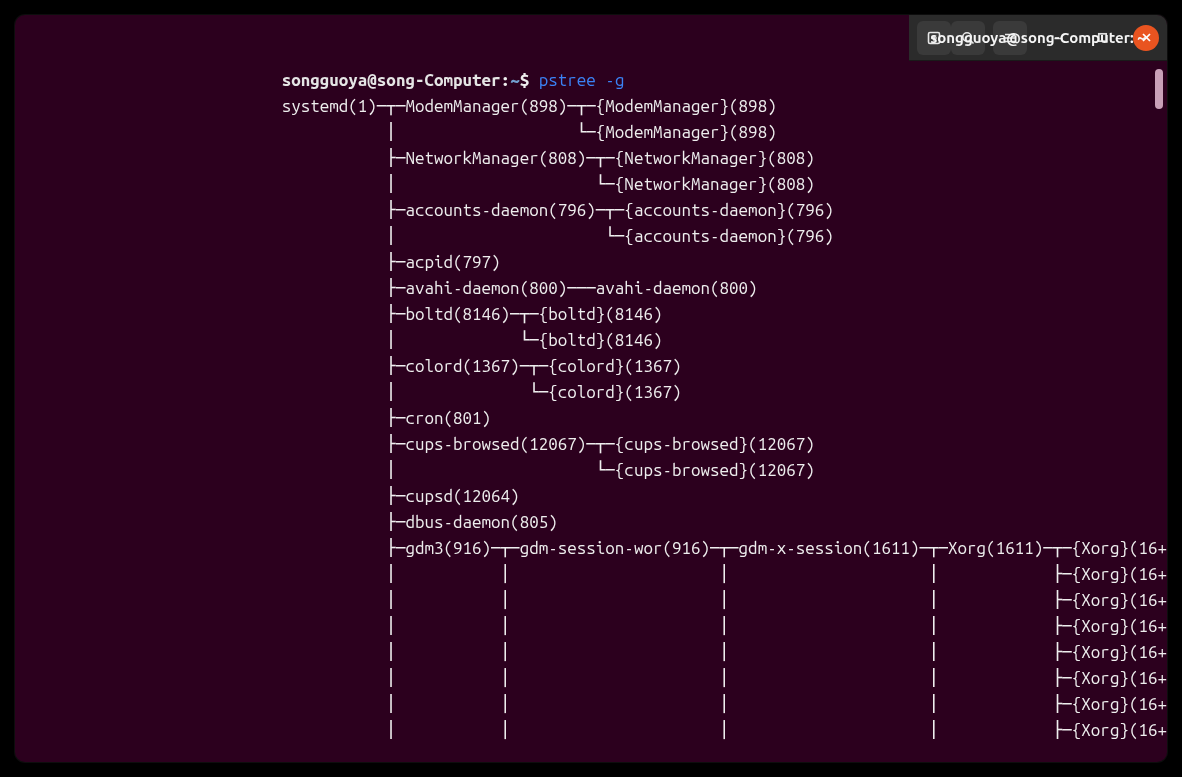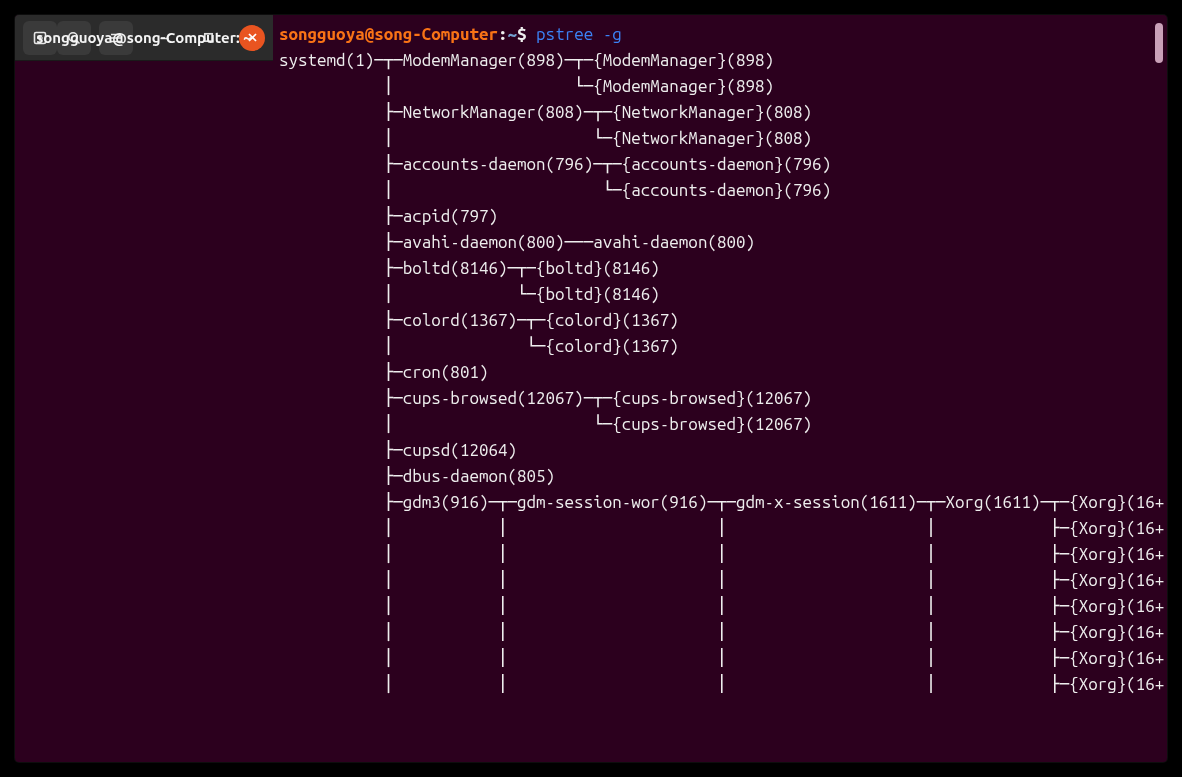--- a/index.html
+++ b/index.html
@@ -10,25 +10,26 @@
     font-family: "Ubuntu Mono", "DejaVu Sans Mono", monospace;
     overflow: hidden;
     display: flex;
     align-items: center;
     justify-content: center;
   }
   .window {
     width: 1152px;
     height: 747px;
     background: #2c001e;
-    border-radius: 4px;
+    border-radius: 10px;
     overflow: hidden;
     display: flex;
-    flex-direction: row;
+    flex-direction: column;
     box-shadow: 0 0 0 1px rgba(255,255,255,0.05);
+    align-items: flex-end;
   }
   .titlebar {
     height: 46px;
     background: #2b2b2b;
     border-bottom: 1px solid #1a1a1a;
     display: flex;
     align-items: center;
     padding: 0 8px;
     position: relative;
   }
@@ -74,21 +75,21 @@
     overflow: hidden;
   }
   .term-content {
     font-size: 17px;
     line-height: 26px;
     color: #eee;
     white-space: pre;
     font-family: "Ubuntu Mono", "DejaVu Sans Mono", monospace;
     letter-spacing: 0;
   }
-  .prompt-user { color: #f97316; font-weight: bold; }
+  .prompt-user { color: #e5e5e5; font-weight: bold; }
   .prompt-colon { color: #eee; font-weight: bold; }
   .prompt-path { color: #729fcf; font-weight: bold; }
   .prompt-dollar { color: #eee; font-weight: bold; }
   .cmd { color: #3b82f6; }
   .scrollbar {
     position: absolute;
     top: 8px;
     right: 4px;
     width: 8px;
     height: 40px;

